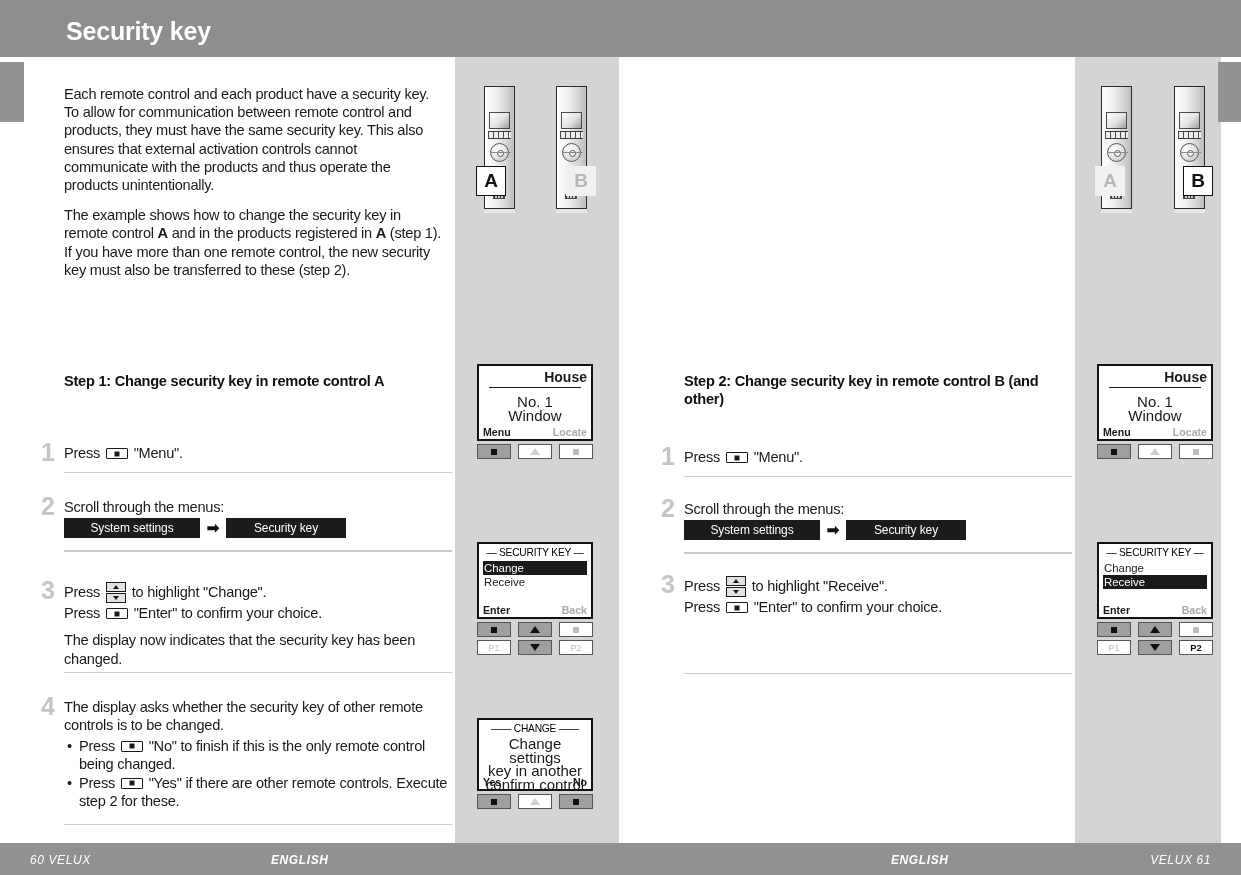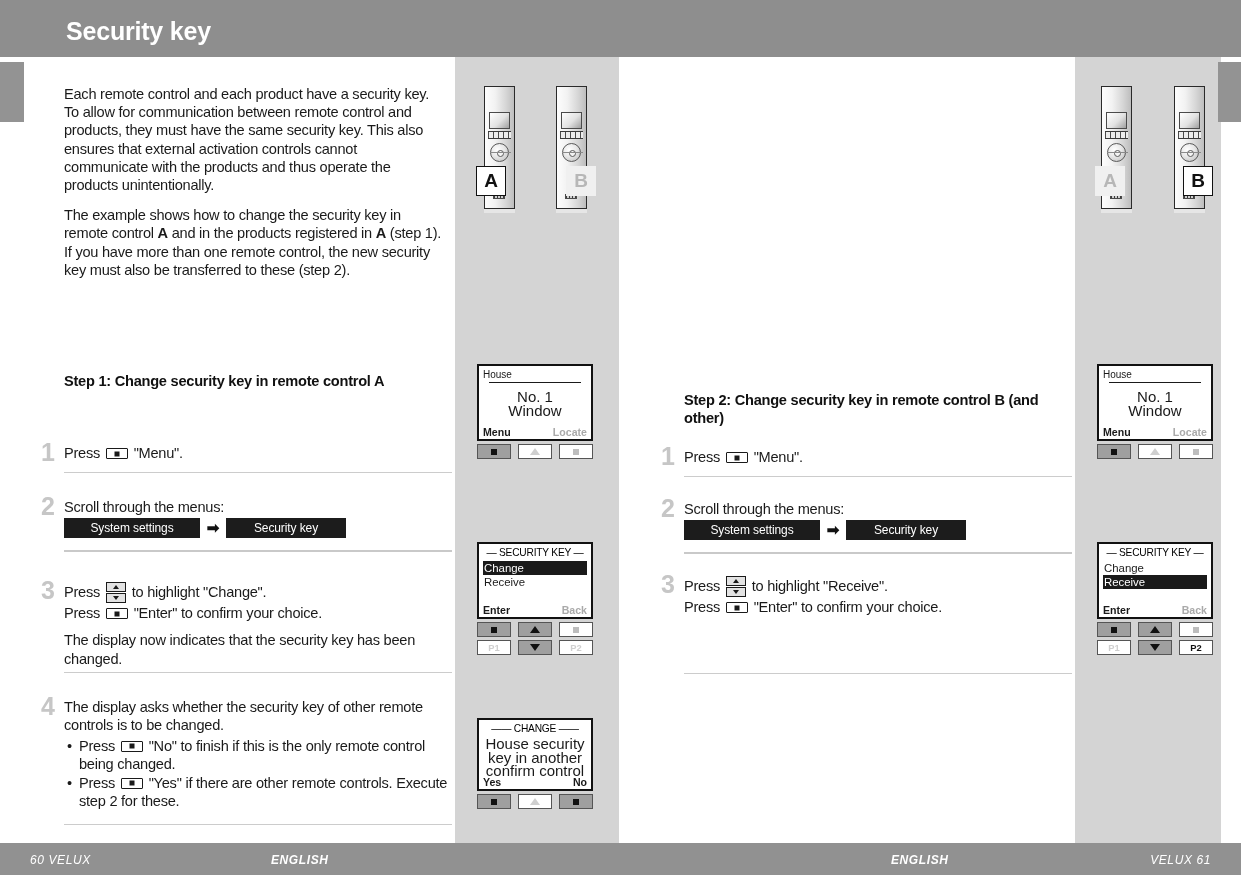--- a/index.html
+++ b/index.html
@@ -112,21 +112,21 @@
   }
   .key-ud i.u:after{ border-bottom:4px solid #1a1a1a; }
   .key-ud i.d:after{ border-top:4px solid #1a1a1a; }
 
   
   .lcd{ position:absolute; width:116px; }
   .lcd-screen{
     border:2px solid #111; background:#ffffff; height:77px; position:relative;
     padding:3px 4px 0 4px;
   }
-  .lcd-title{ font-size:10px; text-align:left; color:#1a1a1a; }
+  .lcd-title{ font-size:14px; text-align:right; color:#1a1a1a;font-weight:bold; }
   .lcd-titleline{ height:1.4px; background:#1a1a1a; margin:2px 6px 0 6px; }
   .lcd-body{ text-align:center; font-size:15px; line-height:13.5px; color:#1a1a1a; margin-top:7px; }
   .lcd-bottom{
     position:absolute; left:4px; right:4px; bottom:1px;
     display:flex; justify-content:space-between; font-size:10.6px; font-weight:bold; color:#1a1a1a;
   }
   .lcd-bottom .dim{ color:#aaaaaa; }
   .lcd-list{ margin-top:3px; }
   .lcd-item{ font-size:11.4px; line-height:14px; color:#1a1a1a; padding-left:1px; }
   .lcd-item.sel{ background:#1a1a1a; color:#ffffff; }
@@ -347,21 +347,21 @@
     <div class="btn">
         <span class="plabel">P2</span>
       </div>
   </div>
 </div>
 
 <div class="lcd" style="left:477px; top:718px;">
   <div class="lcd-screen" style="height:73px;">
     <div class="lcd-dash">—— CHANGE ——</div>
     <div class="lcd-body" style="margin-top:3px;">
-      <div>House security</div>
+      <div>Change settings</div>
       <div>key in another</div>
       <div>confirm control</div>
     </div>
     <div class="lcd-bottom">
       <span>Yes</span>
       <span>No</span>
     </div>
   </div>
   <div class="btnrow">
     <div class="btn active">
@@ -369,21 +369,21 @@
       </div>
     <div class="btn">
         <span class="tri-up gray"></span>
       </div>
     <div class="btn active">
         <span class="sq"></span>
       </div>
   </div>
 </div>
 
-<div class="step-head" style="position:absolute; left:684px; top:391px; width:370px;">Step 2: Change security key in remote control B (and other)</div>
+<div class="step-head" style="position:absolute; left:684px; top:372px; width:370px;">Step 2: Change security key in remote control B (and other)</div>
 
 <div class="srow" style="position:absolute; left:684px; top:448px; width:388px;">
   <div class="snum">1</div>
   <div class="stext"><span>Press </span><span class="key-flat"></span><span> "Menu".</span></div>
 </div>
 <div class="rule" style="position:absolute; left:684px; top:476px; width:388px;"></div>
 
 <div class="srow" style="position:absolute; left:684px; top:500px; width:388px;">
   <div class="snum">2</div>
   <div class="stext">Scroll through the menus:</div>

